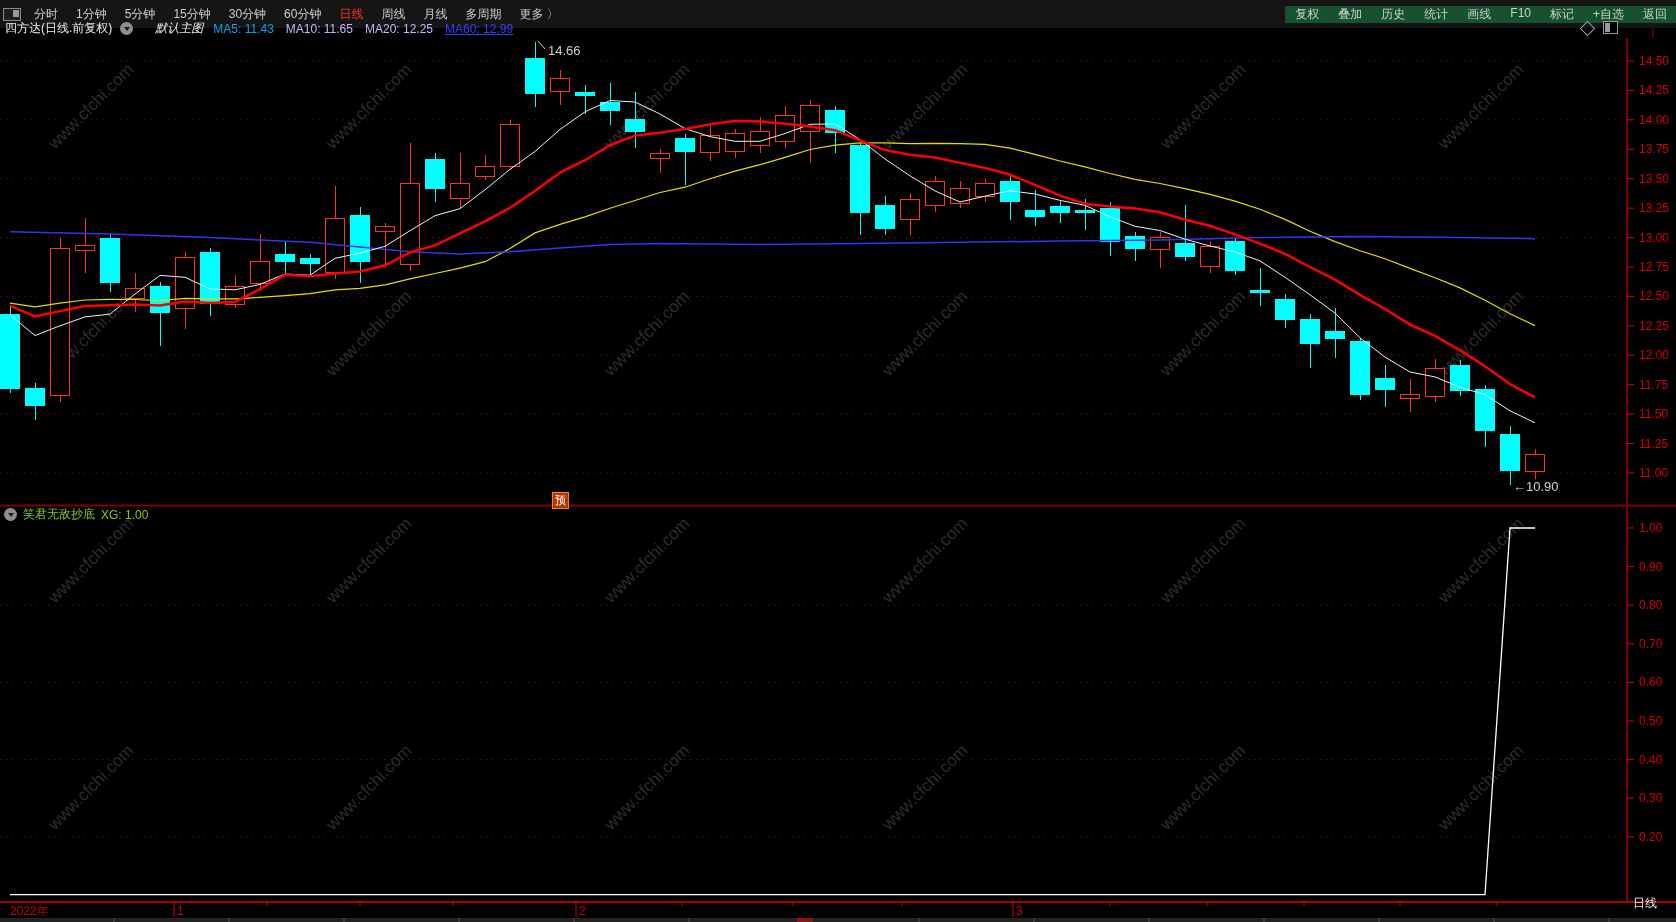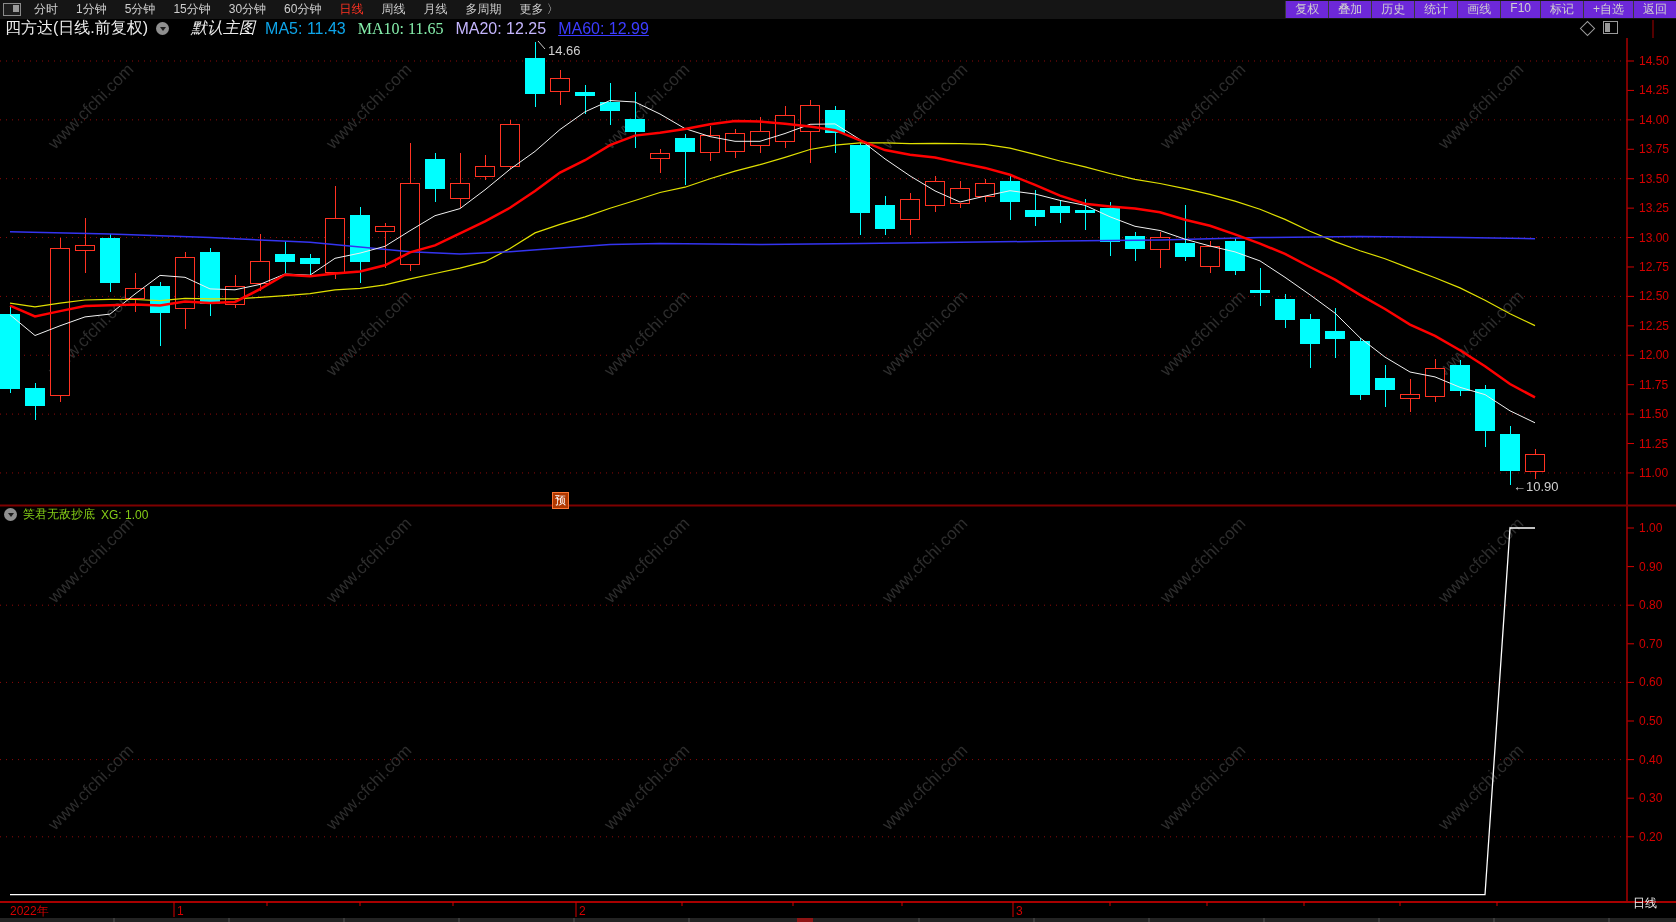--- a/index.html
+++ b/index.html
@@ -1,29 +1,29 @@
 <!DOCTYPE html>
 <html><head>
 <meta charset="utf-8">
 <style>
   html,body{margin:0;padding:0;background:#000;}
   .screen{position:relative;width:1676px;height:922px;background:#000;overflow:hidden;
           font-family:"Liberation Sans","DejaVu Sans",sans-serif;}
   
-  .menubar{position:absolute;top:0;left:0;width:1676px;height:19px;background:#151515;
+  .menubar{position:absolute;top:0;left:0;width:1676px;height:28px;background:#151515;
            display:flex;align-items:center;font-size:12px;color:#cfcfcf;z-index:30;}
   .appic{width:16px;height:11px;border:1px solid #8a8a8a;margin:0 4px 0 3px;position:relative;background:#1e1e1e;}
   .appic::after{content:"";position:absolute;right:1px;top:1px;width:6px;height:7px;background:#9a9a9a;}
   .mi{padding:0 9px;white-space:nowrap;}
   .mi.active{color:#ff3222;}
   .menu-right{margin-left:auto;display:flex;}
-  .mr{padding:0 9px;border-left:1px solid #3a3a3a;background:#6d28d9;white-space:nowrap;}
+  .mr{padding:0 9px;border-left:1px solid #3a3a3a;background:#14532d;white-space:nowrap;}
   
   .titlebar{position:absolute;top:19px;left:0;width:1676px;height:19px;display:flex;
-            align-items:center;font-size:16px;color:#ececec;z-index:30;}
+            align-items:center;font-size:12px;color:#ececec;z-index:30;}
   .titlebar .stock{margin:0 8px 0 5px;}
   .circ{width:13px;height:13px;border-radius:50%;background:#8f8f8f;display:inline-flex;
         align-items:center;justify-content:center;flex:0 0 auto;}
   .chev{width:0;height:0;border-left:3px solid transparent;border-right:3px solid transparent;
         border-top:4px solid #1c1c1c;margin-top:1px;}
   .mainlbl{margin:0 10px 0 22px;font-style:italic;}
   .ma-item{margin-right:12px;white-space:nowrap;}
   .tr-icons{position:absolute;right:58px;top:21px;display:flex;gap:10px;z-index:30;}
   .dia{width:9px;height:9px;border:1px solid #9a9a9a;transform:rotate(45deg);margin-top:2px;}
   .spl{width:13px;height:11px;border:1px solid #9a9a9a;position:relative;background:#000;}
@@ -60,21 +60,21 @@
         <span class="mr">返回</span>
       </span>
   </div>
 
   <div class="titlebar">
     <span class="stock">四方达(日线.前复权)</span>
     <span class="circ">
         <span class="chev"></span>
       </span>
     <span class="mainlbl">默认主图</span>
-    <span id="ma-legend"><span class="ma-item" style="color: #0ea5e9;">MA5: 11.43</span><span class="ma-item" style="color: #86efac; font-family: Liberation Serif, serif;">MA10: 11.65</span><span class="ma-item" style="color: #c4b5fd;">MA20: 12.25</span><span class="ma-item" style="color: rgb(60, 60, 255); text-decoration: underline;">MA60: 12.99</span></span>
+    <span id="ma-legend"><span class="ma-item" style="color: #0ea5e9;">MA5: 11.43</span><span class="ma-item" style="color: #c4b5fd;">MA10: 11.65</span><span class="ma-item" style="color: #c4b5fd;">MA20: 12.25</span><span class="ma-item" style="color: rgb(60, 60, 255); text-decoration: underline;">MA60: 12.99</span></span>
   </div>
   <div class="tr-icons">
     <span class="dia"></span>
     <span class="spl"></span>
   </div>
 
   <svg id="chart" width="1676" height="922" style="position:absolute;left:0;top:0;z-index:10">
       <g>
         <text x="55" y="150" fill="#2d2d2d" font-size="17" transform="rotate(-45 55 150)">www.cfchi.com</text>
         <text x="333" y="150" fill="#2d2d2d" font-size="17" transform="rotate(-45 333 150)">www.cfchi.com</text>

